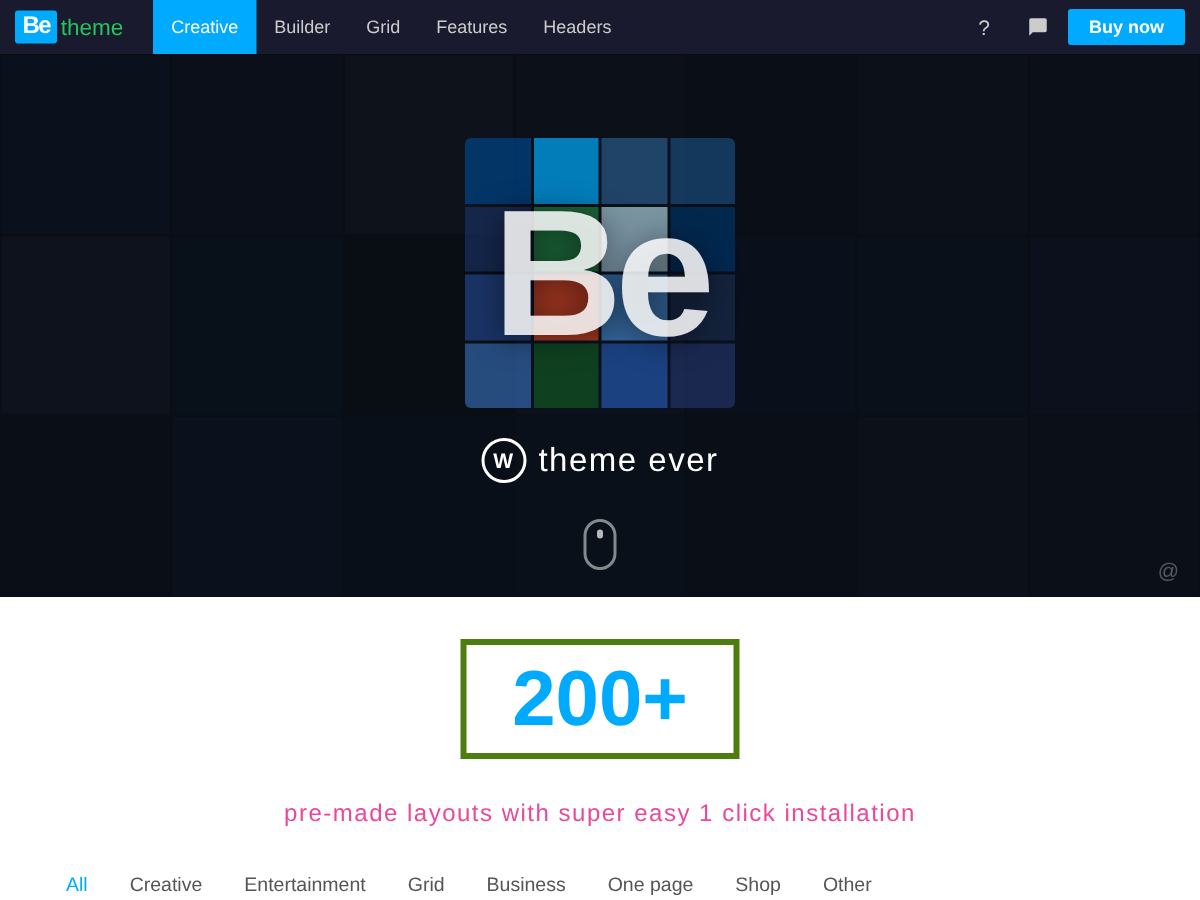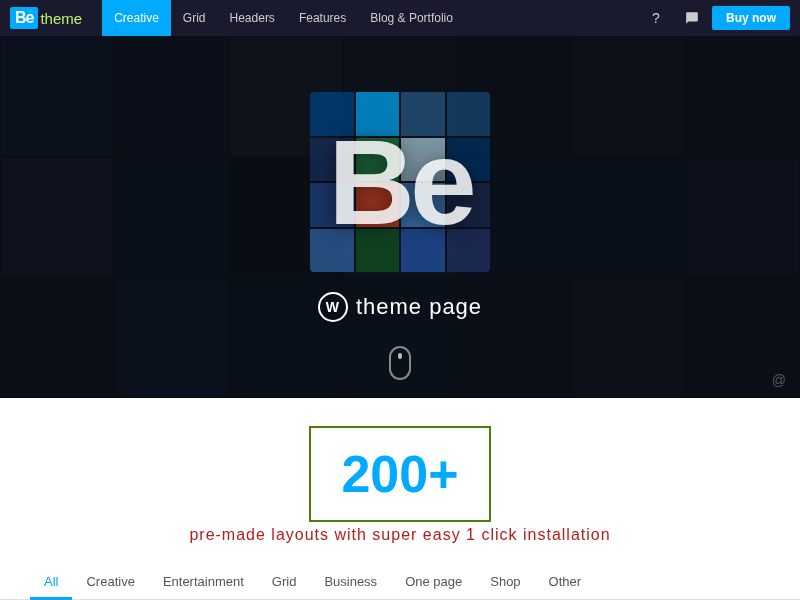--- a/index.html
+++ b/index.html
@@ -23,21 +23,21 @@
     .logo-be {
       background: #00aaff;
       color: #fff;
       font-weight: 900;
       font-size: 16px;
       padding: 2px 5px;
       border-radius: 2px;
       letter-spacing: -1px;
     }
     .logo-theme {
-      color: #bef264;
+      color: #22c55e;
       font-size: 15px;
       font-weight: 300;
       margin-left: 2px;
     }
     .navbar-nav {
       display: flex;
       align-items: center;
       flex: 1;
       list-style: none;
     }
@@ -244,33 +244,33 @@
 
     
     .main-content {
       background: #fff;
       padding: 28px 0 20px;
       display: flex;
       flex-direction: column;
       align-items: center;
     }
     .count-box {
-      border: 2px solid #4d7c0f;
-      padding: 20px 30px;
-      margin-bottom: 4px;
+      border: 4px solid #4d7c0f;
+      padding: 10px 30px;
+      margin-bottom: 28px;
     }
     .count-number {
       font-size: 52px;
       font-weight: 700;
       color: #00aaff;
       line-height: 1;
     }
     .count-desc {
       font-size: 16px;
-      color: #b91c1c;
+      color: #ec4899;
       font-weight: 300;
       letter-spacing: 1px;
       margin-bottom: 22px;
     }
 
     
     .filter-tabs {
       display: flex;
       align-items: flex-end;
       gap: 0;
@@ -296,24 +296,24 @@
 </head>
 <body>
 
 <nav class="navbar">
   <div class="navbar-logo">
     <span class="logo-be">Be</span>
     <span class="logo-theme">theme</span>
   </div>
   <ul class="navbar-nav">
     <li class="active">Creative</li>
+    <li>Builder</li>
     <li>Grid</li>
+    <li>Features</li>
     <li>Headers</li>
-    <li>Features</li>
-    <li>Blog &amp; Portfolio</li>
   </ul>
   <div class="navbar-right">
     <div class="navbar-icon-btn">?</div>
     <div class="navbar-icon-btn">
       <svg width="14" height="14" viewBox="0 0 24 24" fill="#ccc">
           <path d="M20 2H4c-1.1 0-2 .9-2 2v18l4-4h14c1.1 0 2-.9 2-2V4c0-1.1-.9-2-2-2z"></path>
         </svg>
     </div>
     <button class="btn-buy">Buy now</button>
   </div>
@@ -361,21 +361,21 @@
           <div class="mosaic-cell"></div>
         <div class="mosaic-cell"></div>
           <div class="mosaic-cell"></div>
         <div class="mosaic-cell"></div>
           <div class="mosaic-cell"></div>
       </div>
       <span class="hero-be-text">Be</span>
     </div>
     <div class="hero-tagline">
       <span class="wp-icon">W</span>
-      <span>theme page</span>
+      <span>theme ever</span>
     </div>
   </div>
   <div class="hero-scroll-icon">
     <div class="hero-scroll-dot"></div>
   </div>
   <div class="hero-at-sign">@</div>
 </section>
 
 <div class="main-content">
   <div class="count-box">

